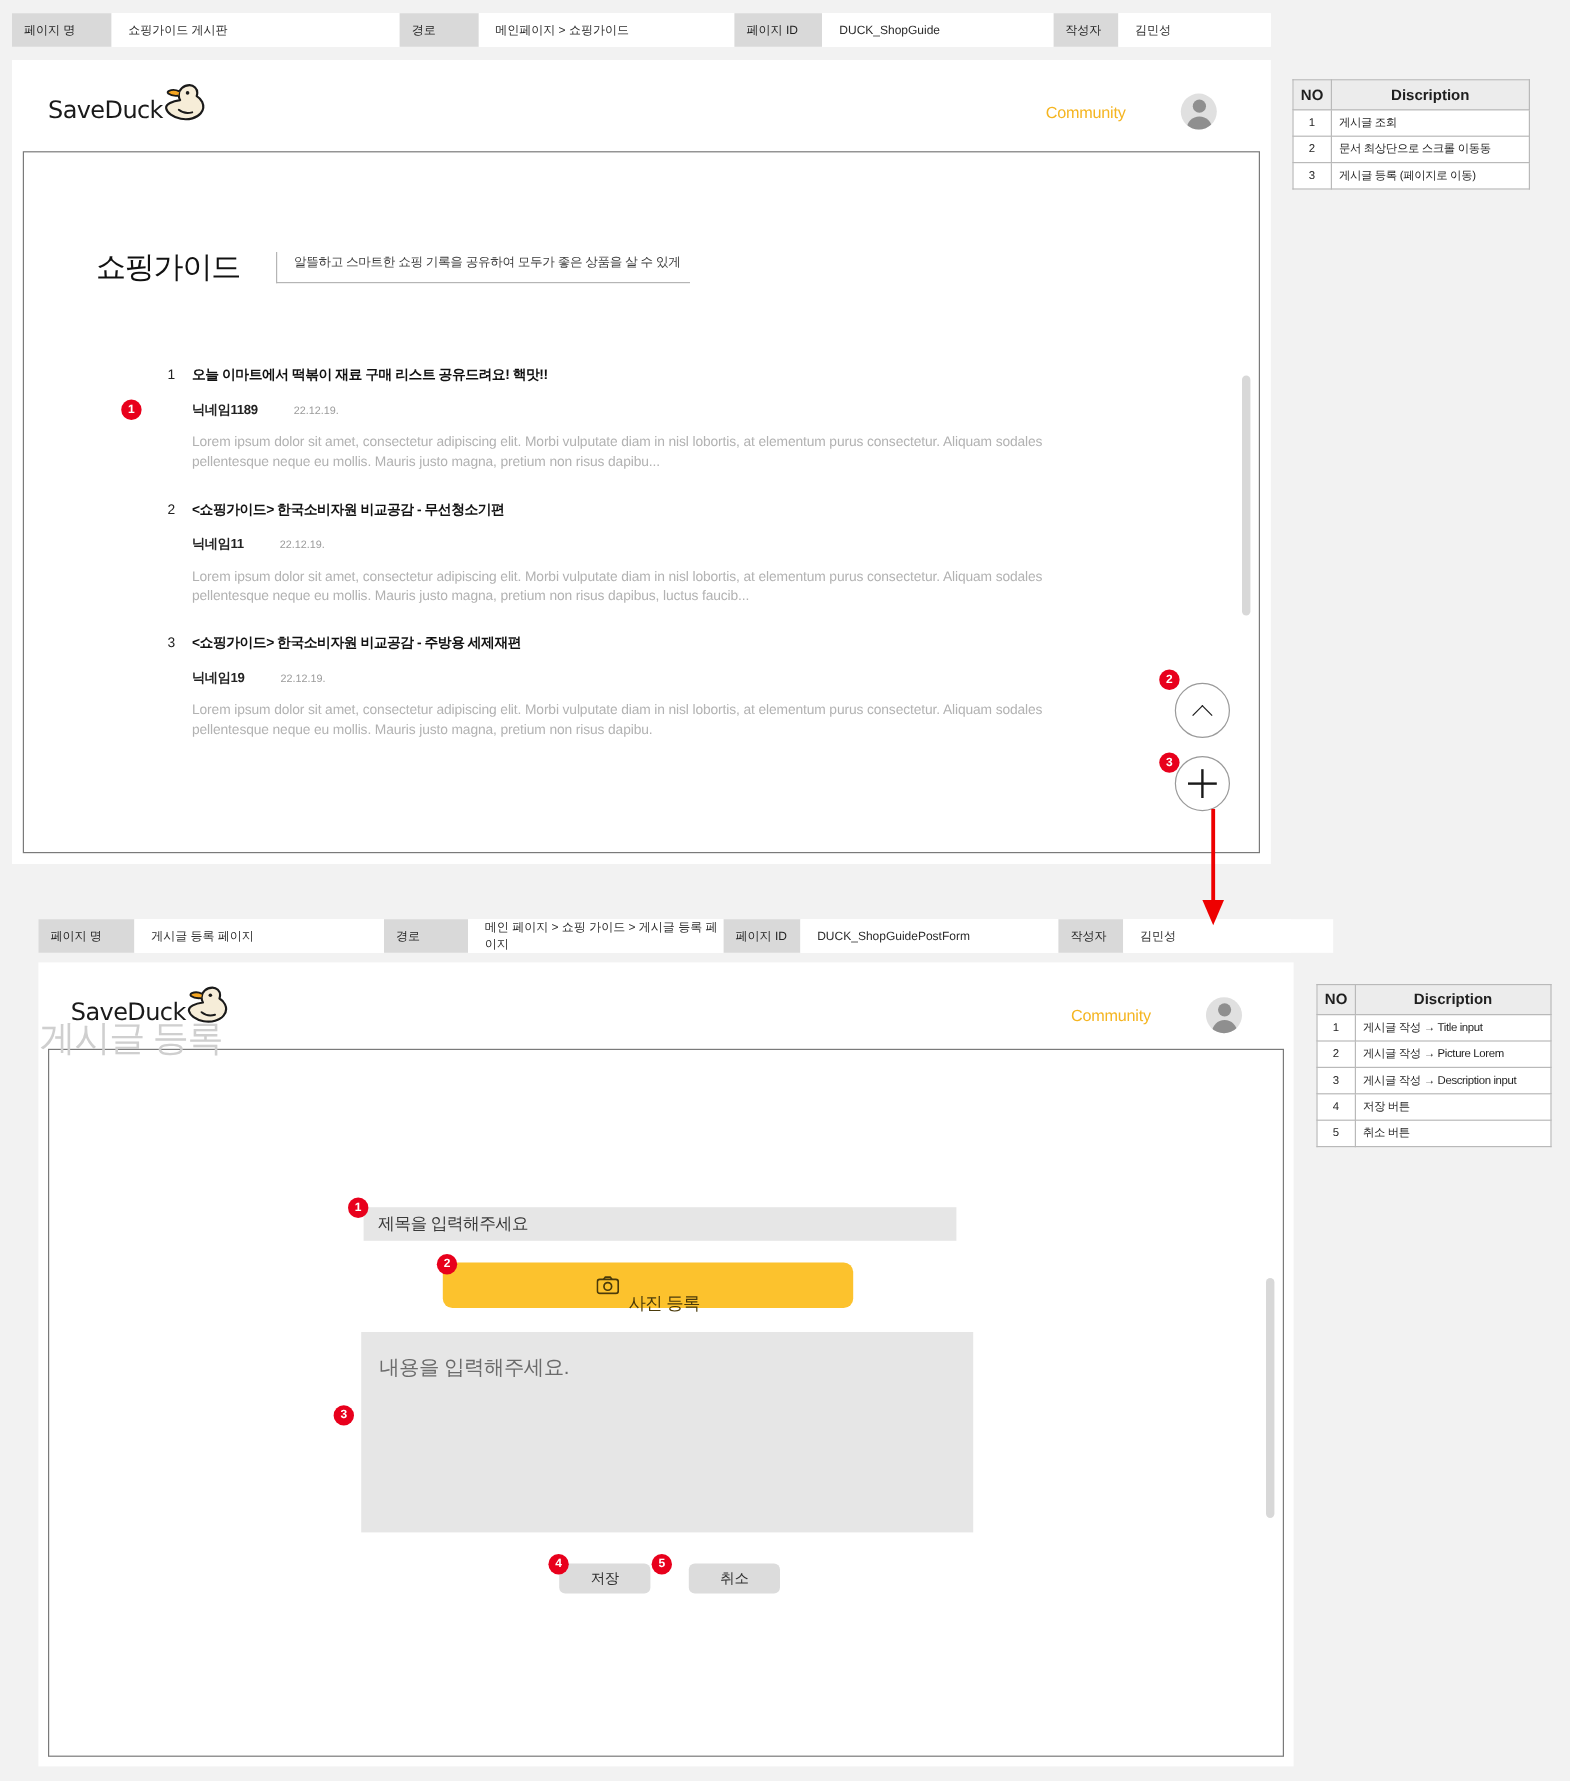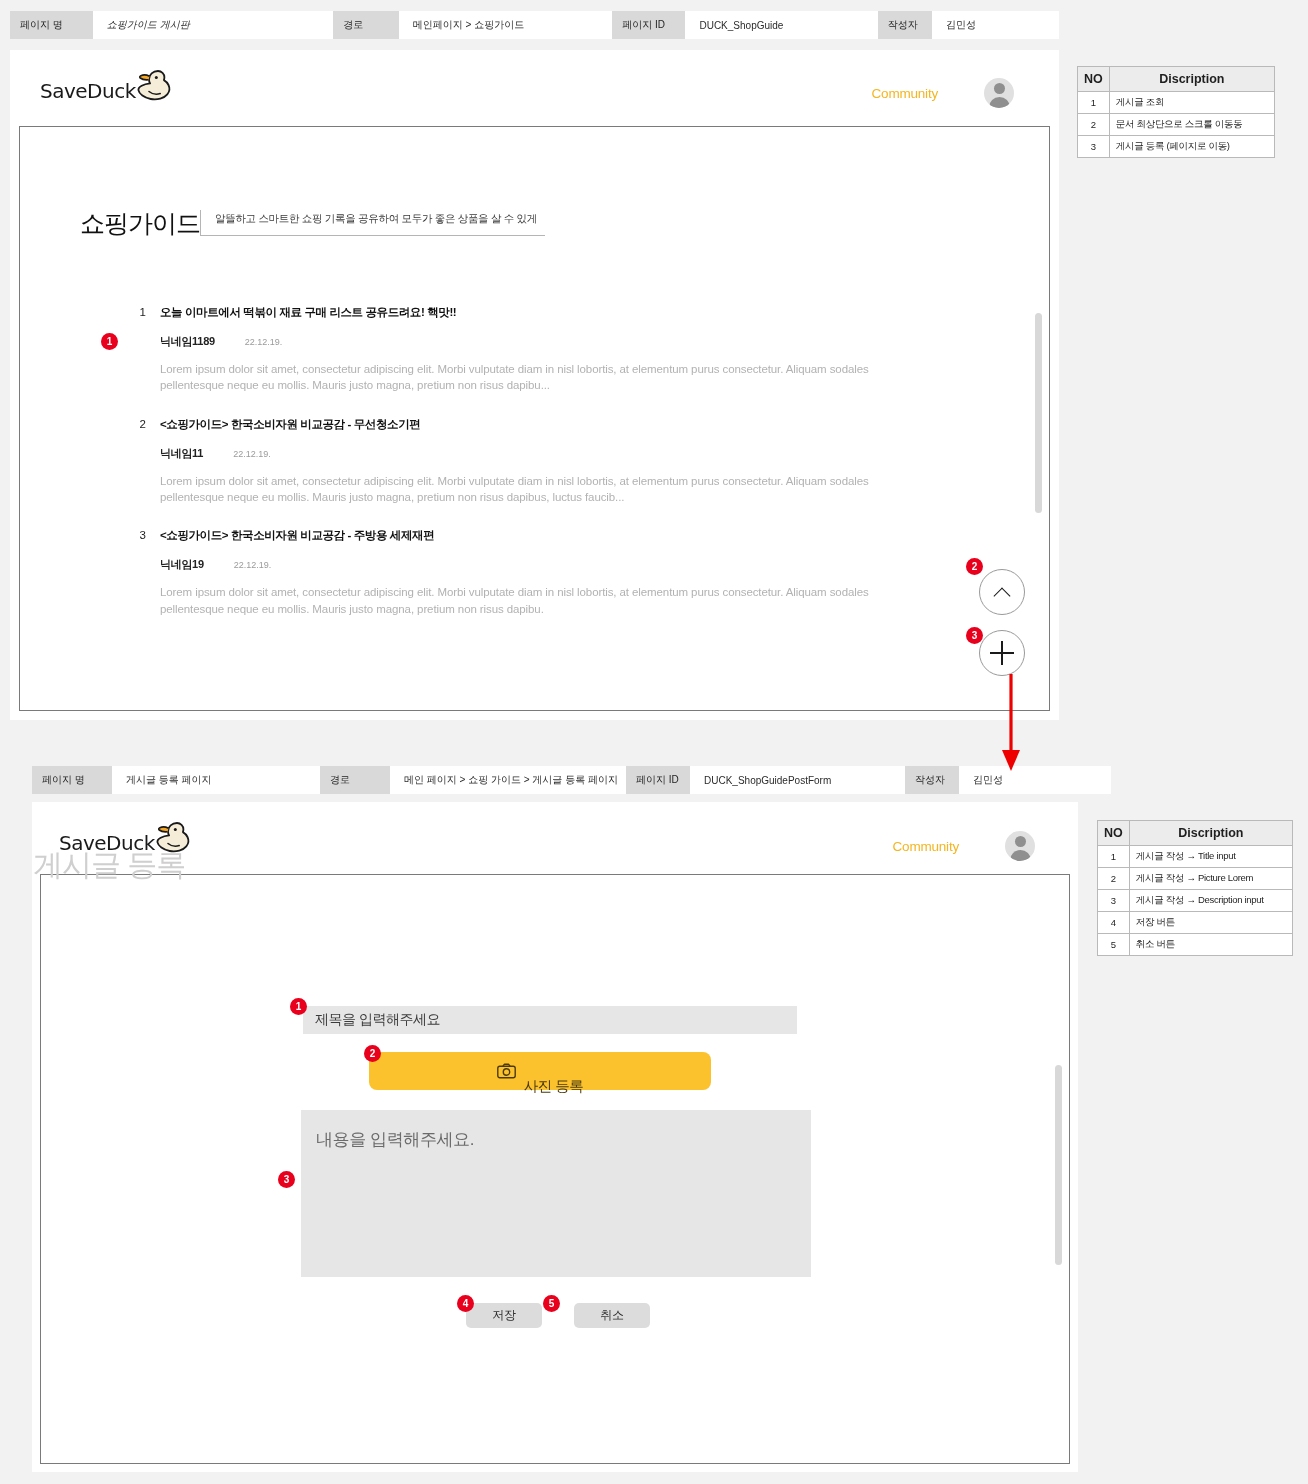--- a/index.html
+++ b/index.html
@@ -36,34 +36,34 @@
     display: flex;
     align-items: center;
     padding-left: 14px;
     font-size: 10px;
     color: #2b2b2b;
   }
 
   
   #strip1 { left: 10px; top: 11px; width: 1049px; }
   #strip1 .m1 { width: 86px; }
-  #strip1 .m2 { width: 250px; font-style: italic; }
+  #strip1 .m2 { width: 250px; }
   #strip1 .m3 { width: 68px; }
   #strip1 .m4 { width: 222px; }
   #strip1 .m5 { width: 76px; }
   #strip1 .m6 { width: 200px; }
   #strip1 .m7 { width: 56px; }
   #strip1 .m8 { width: 132px; }
 
   
   #strip2 { left: 32px; top: 766px; width: 1079px; }
   #strip2 .m1 { width: 80px; }
   #strip2 .m2 { width: 208px; }
   #strip2 .m3 { width: 70px; }
-  #strip2 .m4 { width: 236px; }
+  #strip2 .m4 { width: 213px; }
   #strip2 .m5 { width: 64px; }
   #strip2 .m6 { width: 215px; }
   #strip2 .m7 { width: 54px; }
   #strip2 .m8 { width: 140px; }
 
   
   .mock {
     position: absolute;
     background: #ffffff;
   }
@@ -159,20 +159,21 @@
   }
   #mock1 .scrollbar { right: 8px; top: 262px; height: 200px; }
   #mock2 .scrollbar { right: 8px; top: 992px; height: 200px; }
 
   
   .board-head {
     position: absolute;
     left: 80px; top: 210px;
     display: flex;
     align-items: flex-end;
+    gap: 30px;
   }
   .board-title {
     font-size: 25px;
     color: #111;
     font-weight: 500;
     letter-spacing: -1px;
     line-height: 1;
   }
   .board-sub-wrap {
     border-left: 1px solid #b5b5b5;

